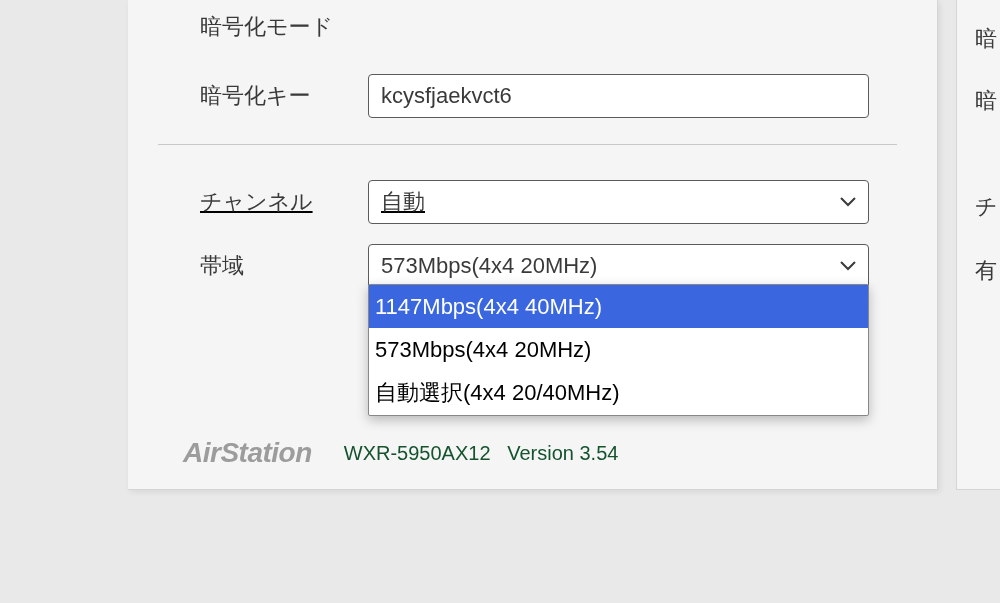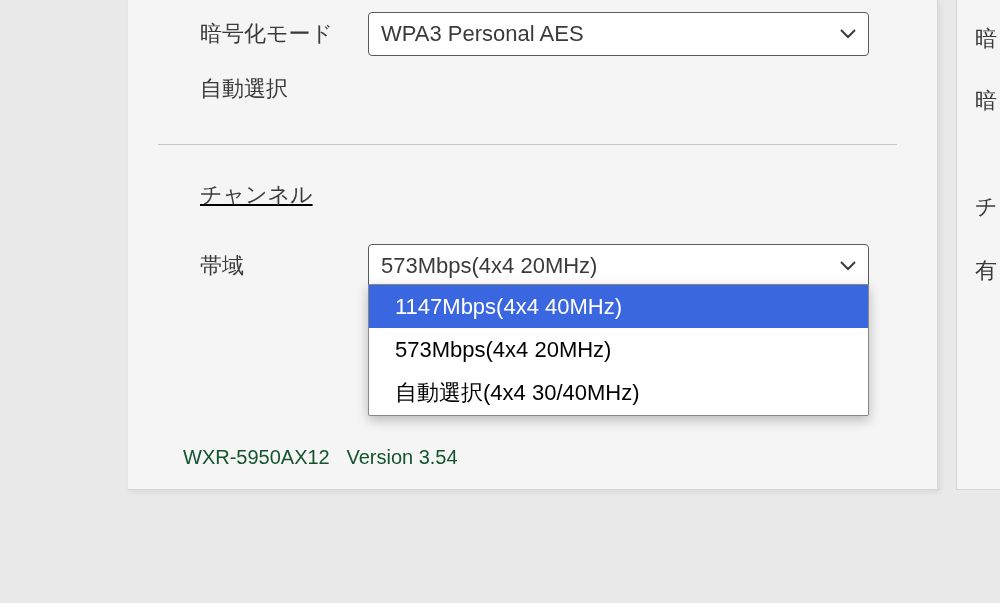--- a/index.html
+++ b/index.html
@@ -94,21 +94,21 @@
       left: 240px;
       right: 68px;
       top: 284px;
       background: #fff;
       border: 1px solid #888;
       border-radius: 2px;
       box-shadow: 0 4px 12px rgba(0,0,0,0.25);
       z-index: 10;
     }
     .dropdown-option {
-      padding: 4px 26px;
+      padding: 4px 6px;
       font-size: 22px;
       cursor: pointer;
       line-height: 1.6;
     }
     .dropdown-option.highlighted {
       background: #3a67df;
       color: #fff;
     }
     .footer {
       position: absolute;
@@ -130,63 +130,67 @@
       color: #14532d;
     }
   </style>
 </head>
 <body>
 
 <div class="main-panel">
 
   <div class="form-row" style="top:12px;justify-content:space-between;">
     <div class="form-label">暗号化モード</div>
+  </div>
+
+  <div class="form-row" style="top:74px;">
+    <div class="form-label">暗号化キー</div>
+    <div class="form-control">
+      <input type="text" class="text-input" value="kcysfjaekvct6" style="">
+    </div>
+  </div>
+
+  <div class="divider"></div>
+
+  <div class="form-row" style="top:180px;text-decoration:underline;">
+    <div class="form-label">チャンネル</div>
     <div class="form-control">
       <div class="select-box">
-        <span>WPA3 Personal AES</span>
+        <span>自動</span>
         <span class="chevron">
           <svg width="16" height="10" viewBox="0 0 16 10">
               <path d="M1 1 L8 8 L15 1" stroke="#3a3a3a" stroke-width="2" fill="none"></path>
             </svg>
         </span>
       </div>
     </div>
-  </div>
-
-  <div class="form-row" style="top:74px;">
-    <div class="form-label">自動選択</div>
-  </div>
-
-  <div class="divider"></div>
-
-  <div class="form-row" style="top:180px;text-decoration:underline;">
-    <div class="form-label">チャンネル</div>
   </div>
 
   <div class="form-row" style="top:244px;align-items:center;">
     <div class="form-label">帯域</div>
     <div class="form-control">
       <div class="select-box">
         <span>573Mbps(4x4 20MHz)</span>
         <span class="chevron">
           <svg width="16" height="10" viewBox="0 0 16 10">
               <path d="M1 1 L8 8 L15 1" stroke="#3a3a3a" stroke-width="2" fill="none"></path>
             </svg>
         </span>
       </div>
     </div>
   </div>
 
   <div class="dropdown-list">
     <div class="dropdown-option highlighted">1147Mbps(4x4 40MHz)</div>
     <div class="dropdown-option">573Mbps(4x4 20MHz)</div>
-    <div class="dropdown-option">自動選択(4x4 30/40MHz)</div>
+    <div class="dropdown-option">自動選択(4x4 20/40MHz)</div>
   </div>
 
   <div class="footer">
+    <span class="brand">AirStation</span>
     <span class="footer-text">
       <span>WXR-5950AX12</span>&nbsp;&nbsp;&nbsp;<span>Version 3.54</span>
     </span>
   </div>
 
 </div>
 
 <div class="right-panel">
   <span class="right-label" style="top:24px;">暗</span>
   <span class="right-label" style="top:86px;">暗</span>

